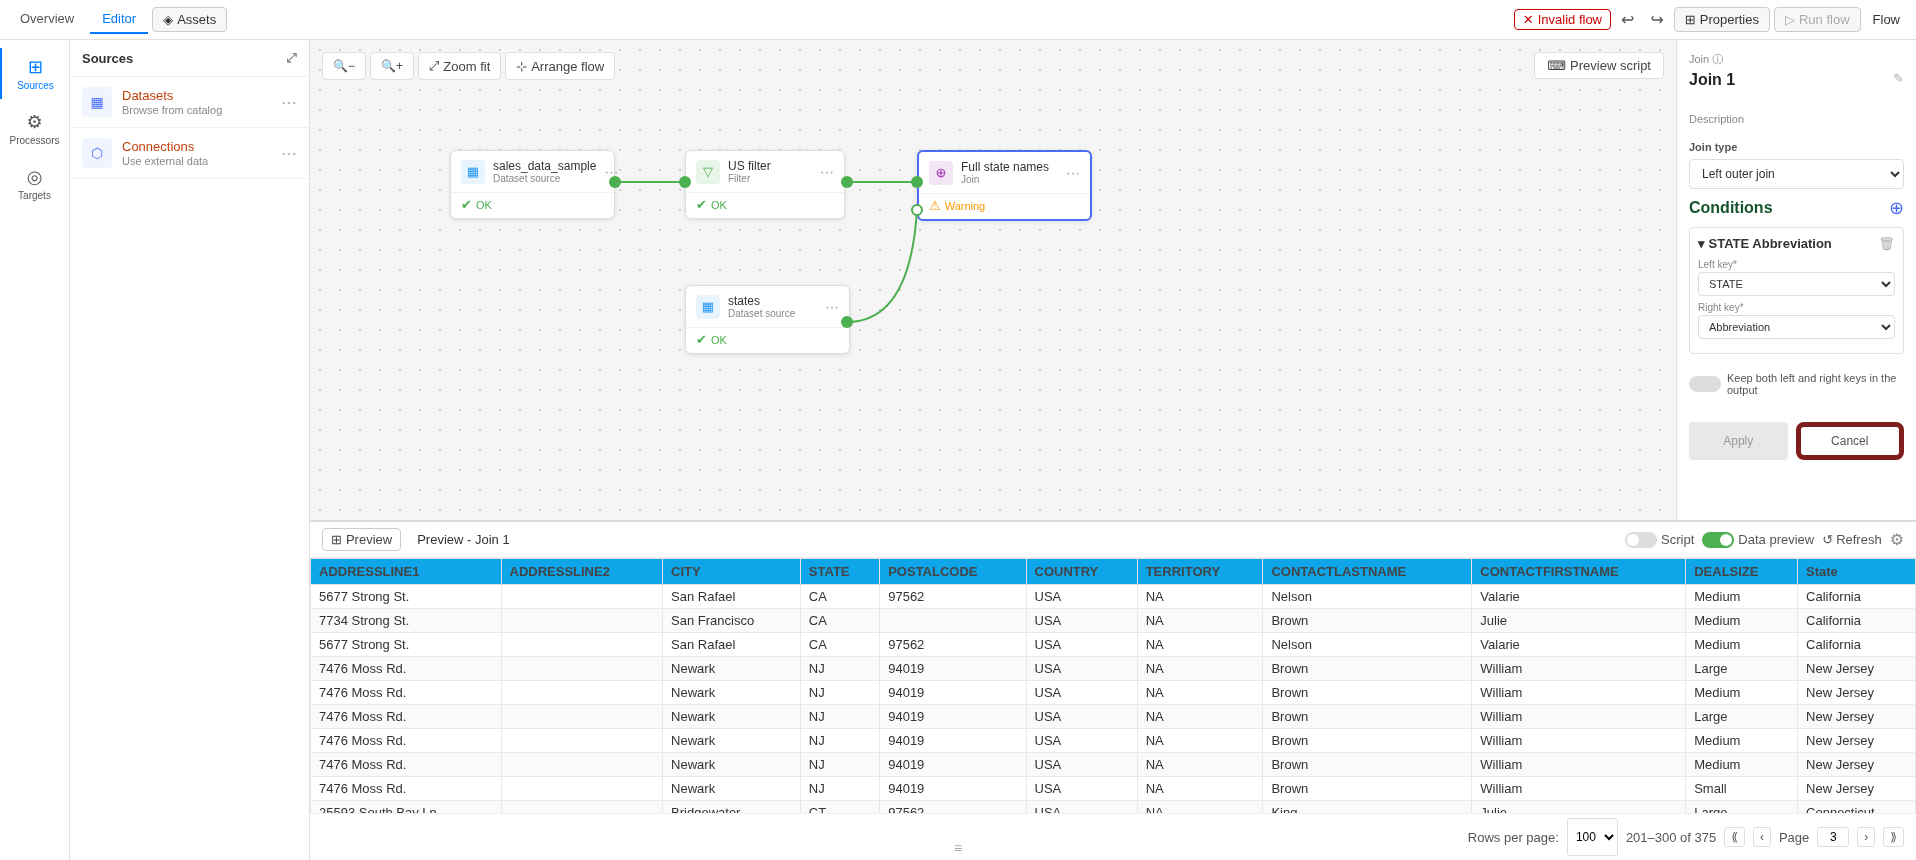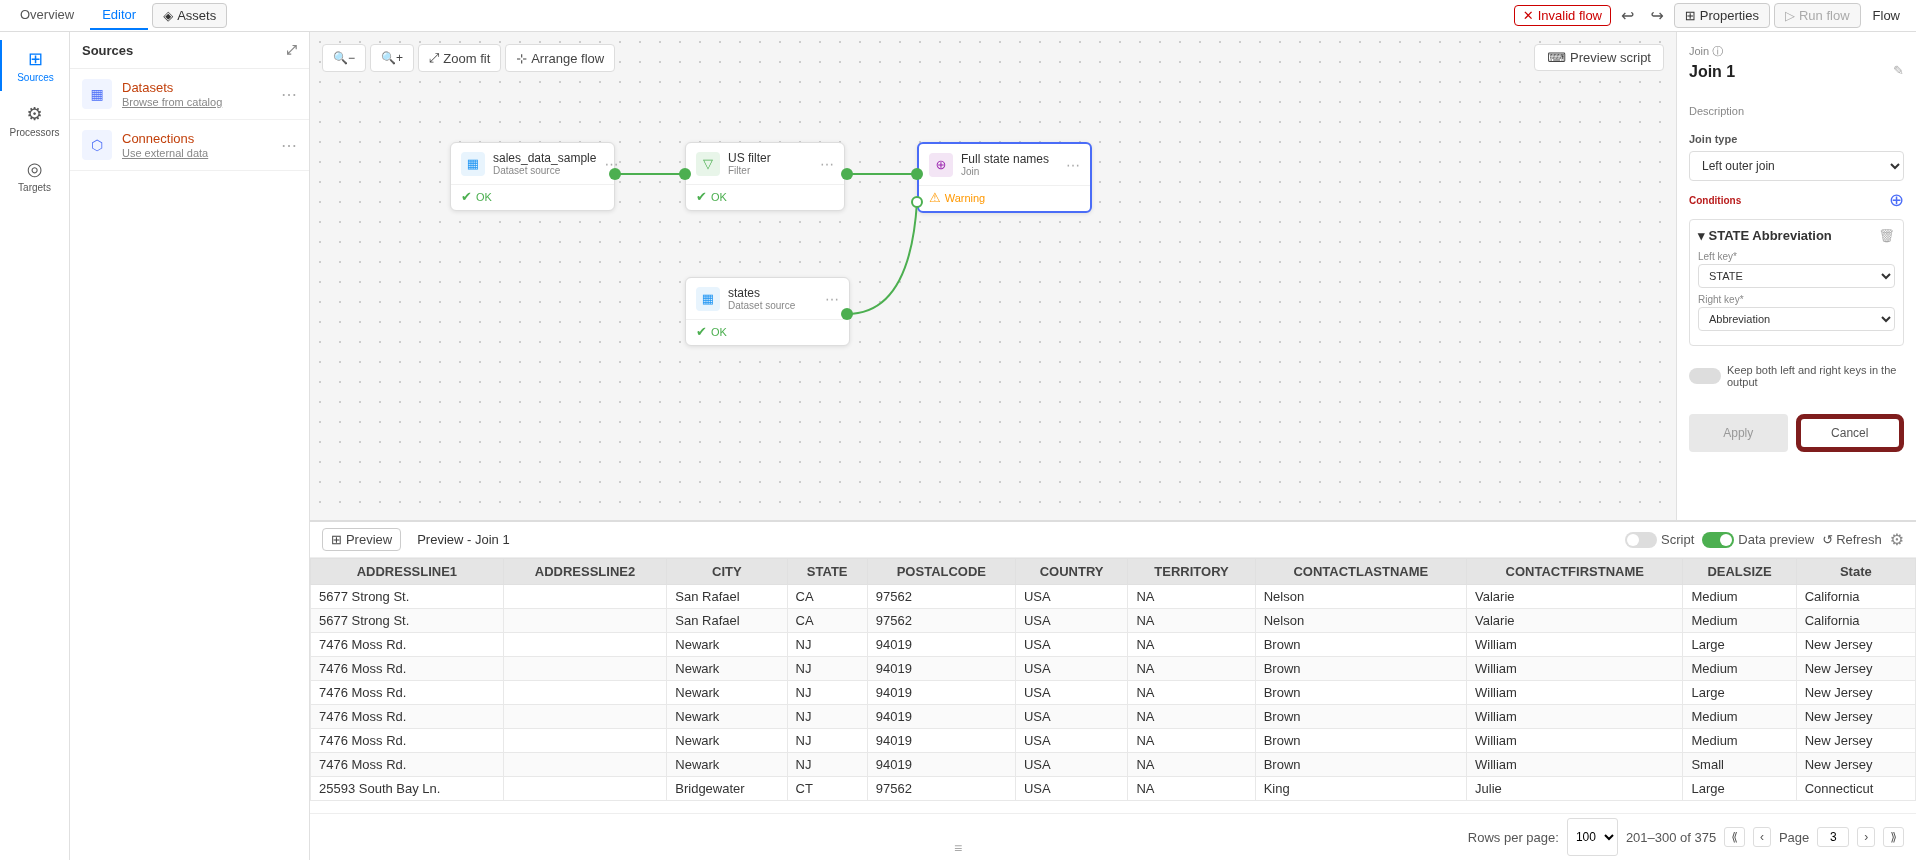--- a/index.html
+++ b/index.html
@@ -1,21 +1,21 @@
 <!DOCTYPE html>
 <html><head>
   <meta charset="utf-8">
   <style>
     * { box-sizing: border-box; margin: 0; padding: 0; font-family: -apple-system, BlinkMacSystemFont, 'Segoe UI', sans-serif; font-size: 13px; }
     body { background: #f0f0f0; overflow: hidden; width: 1916px; height: 860px; display: flex; flex-direction: column; }
 
     
     .top-nav {
       display: flex; align-items: center; background: #fff; border-bottom: 1px solid #ddd;
-      height: 32px; padding: 0 8px; gap: 4px; flex-shrink: 0;
+      height: 40px; padding: 0 8px; gap: 4px; flex-shrink: 0;
     }
     .top-nav-tab {
       padding: 6px 12px; cursor: pointer; font-size: 13px; color: #555; border-bottom: 2px solid transparent;
     }
     .top-nav-tab.active { color: #007bff; border-bottom: 2px solid #007bff; }
     .top-nav-assets {
       display: flex; align-items: center; gap: 4px; padding: 4px 10px; border: 1px solid #ccc;
       border-radius: 4px; cursor: pointer; color: #333; background: #f7f7f7;
     }
     .top-nav-spacer { flex: 1; }
@@ -70,21 +70,21 @@
       display: flex; align-items: center; padding: 10px 12px; cursor: pointer;
       border-bottom: 1px solid #f0f0f0; gap: 10px;
     }
     .source-item-icon {
       width: 30px; height: 30px; background: #f0f4ff; border-radius: 4px;
       display: flex; align-items: center; justify-content: center; color: #4a6cf7; font-size: 14px;
       flex-shrink: 0;
     }
     .source-item-text { flex: 1; }
     .source-item-title { font-weight: 500; color: #c2410c; }
-    .source-item-subtitle { font-size: 11px; color: #888; margin-top: 1px; text-decoration: underline; }
+    .source-item-subtitle { font-size: 11px; color: #888; margin-top: 1px; }
     .source-item-more { color: #aaa; cursor: pointer; font-size: 16px; }
 
     
     .canvas-area {
       flex: 1; background: #f5f5f5; position: relative; overflow: hidden;
       background-image: radial-gradient(circle, #ccc 1px, transparent 1px);
       background-size: 20px 20px;
     }
     .canvas-toolbar {
       position: absolute; top: 12px; left: 12px; display: flex; gap: 4px; z-index: 10;
@@ -145,21 +145,21 @@
     .right-panel-section-label { font-size: 11px; color: #555; font-weight: 600; margin-bottom: 6px; margin-top: 8px; }
     .right-panel-select {
       width: 100%; border: 1px solid #ddd; border-radius: 4px; padding: 6px 8px;
       font-size: 12px; color: #333; background: #fff; appearance: auto; cursor: pointer;
       margin-bottom: 8px;
     }
     .conditions-header {
       display: flex; align-items: center; justify-content: space-between;
       margin-bottom: 8px;
     }
-    .conditions-label { font-size: 10px; font-weight: 600; color: #b91c1c; }
+    .conditions-label { font-size: 16px; font-weight: 600; color: #14532d; }
     .add-condition-btn { color: #4a6cf7; cursor: pointer; font-size: 18px; font-weight: 300; }
     .condition-block {
       border: 1px solid #e0e0e0; border-radius: 4px; padding: 8px; margin-bottom: 8px;
     }
     .condition-block-header {
       display: flex; align-items: center; justify-content: space-between; margin-bottom: 8px;
     }
     .condition-title { font-size: 11px; font-weight: 600; color: #333; display: flex; align-items: center; gap: 4px; }
     .condition-delete { color: #aaa; cursor: pointer; }
     .condition-field-label { font-size: 10px; color: #888; margin-bottom: 2px; }
@@ -213,22 +213,22 @@
       top: 2px; left: 2px; transition: left 0.15s;
     }
     .toggle-switch.on .toggle-knob { left: 18px; }
     .refresh-btn { background: none; border: none; cursor: pointer; color: #555; font-size: 12px; display: flex; align-items: center; gap: 3px; }
     .settings-btn { background: none; border: none; cursor: pointer; color: #888; font-size: 16px; }
 
     
     .data-table-container { flex: 1; overflow: auto; }
     .data-table { width: 100%; border-collapse: collapse; font-size: 11px; }
     .data-table th {
-      background: #e5e5e5; border: 1px solid #e0e0e0; padding: 5px 8px;
-      text-align: center; font-weight: 600; color: #444; white-space: nowrap; position: sticky; top: 0; z-index: 2;
+      background: #0ea5e9; border: 1px solid #e0e0e0; padding: 5px 8px;
+      text-align: left; font-weight: 600; color: #444; white-space: nowrap; position: sticky; top: 0; z-index: 2;
     }
     .data-table td {
       border: 1px solid #e8e8e8; padding: 4px 8px; color: #333; white-space: nowrap;
     }
     .data-table tr:nth-child(even) td { background: #fafafa; }
 
     
     .pagination-bar {
       display: flex; align-items: center; justify-content: flex-end; padding: 4px 12px;
       border-top: 1px solid #eee; gap: 8px; font-size: 12px; color: #555; flex-shrink: 0;
@@ -523,20 +523,33 @@
                 <td>CA</td>
                 <td>97562</td>
                 <td>USA</td>
                 <td>NA</td>
                 <td>Nelson</td>
                 <td>Valarie</td>
                 <td>Medium</td>
                 <td>California</td>
               </tr>
               <tr>
+                <td>7734 Strong St.</td>
+                <td></td>
+                <td>San Francisco</td>
+                <td>CA</td>
+                <td></td>
+                <td>USA</td>
+                <td>NA</td>
+                <td>Brown</td>
+                <td>Julie</td>
+                <td>Medium</td>
+                <td>California</td>
+              </tr>
+              <tr>
                 <td>5677 Strong St.</td>
                 <td></td>
                 <td>San Rafael</td>
                 <td>CA</td>
                 <td>97562</td>
                 <td>USA</td>
                 <td>NA</td>
                 <td>Nelson</td>
                 <td>Valarie</td>
                 <td>Medium</td>

